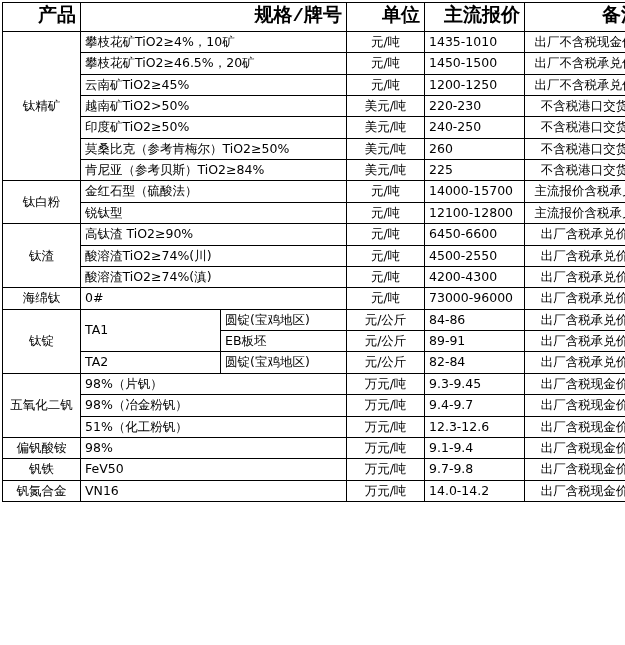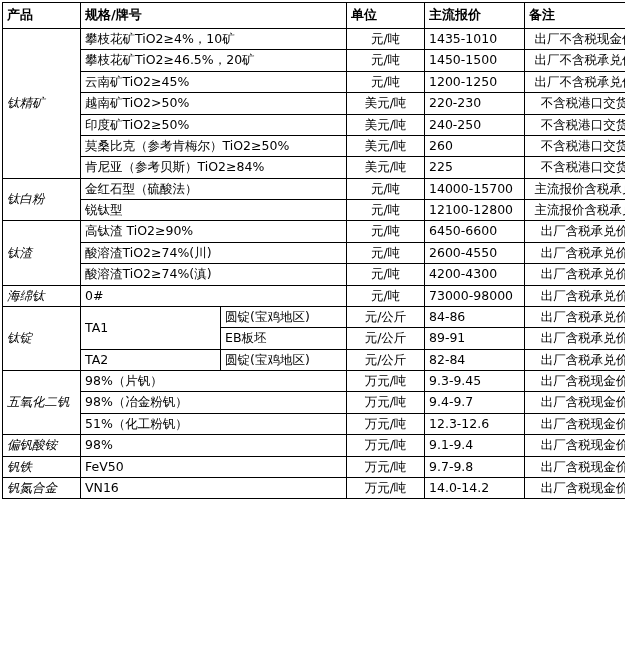--- a/index.html
+++ b/index.html
@@ -24,29 +24,30 @@
     font-size: 12.5px;
     font-weight: normal;
     padding: 3px 4px;
     line-height: 1.15;
     height: 18px;
     box-sizing: border-box;
     overflow: hidden;
     white-space: nowrap;
   }
   #price-table thead th {
-    text-align: left;
+    text-align: right;
+    font-weight: bold;
+    font-size: 19px;
+    height: 26px;
+    font-family: Liberation Mono, monospace;
+  }
+  .c-product {
+    text-align: center;
     font-weight: bold;
     font-size: 13px;
-    height: 26px;
-  }
-  .c-product {
-    font-weight: bold;
-    font-size: 13px;
-    font-style: italic;
   }
   .c-spec {
     text-align: left;
     font-weight: bold;
     font-size: 12.5px;
   }
   .c-spec-sub {
     text-align: left;
     font-weight: bold;
     font-size: 12.5px;
@@ -153,34 +154,34 @@
       <tr>
         <td class="c-product" rowspan="3">钛渣</td>
         <td class="c-spec" colspan="2">高钛渣 TiO2≥90%</td>
         <td class="c-unit">元/吨</td>
         <td class="c-price">6450-6600</td>
         <td class="c-remark">出厂含税承兑价</td>
       </tr>
       <tr>
         <td class="c-spec" colspan="2">酸溶渣TiO2≥74%(川)</td>
         <td class="c-unit">元/吨</td>
-        <td class="c-price">2600-4550</td>
+        <td class="c-price">4500-2550</td>
         <td class="c-remark">出厂含税承兑价</td>
       </tr>
       <tr>
         <td class="c-spec" colspan="2">酸溶渣TiO2≥74%(滇)</td>
         <td class="c-unit">元/吨</td>
         <td class="c-price">4200-4300</td>
         <td class="c-remark">出厂含税承兑价</td>
       </tr>
       <tr>
         <td class="c-product">海绵钛</td>
         <td class="c-spec" colspan="2">0#</td>
         <td class="c-unit">元/吨</td>
-        <td class="c-price">73000-98000</td>
+        <td class="c-price">73000-96000</td>
         <td class="c-remark">出厂含税承兑价</td>
       </tr>
       <tr>
         <td class="c-product" rowspan="3">钛锭</td>
         <td class="c-spec" rowspan="2">TA1</td>
         <td class="c-spec-sub">圆锭(宝鸡地区)</td>
         <td class="c-unit">元/公斤</td>
         <td class="c-price">84-86</td>
         <td class="c-remark">出厂含税承兑价</td>
       </tr>

